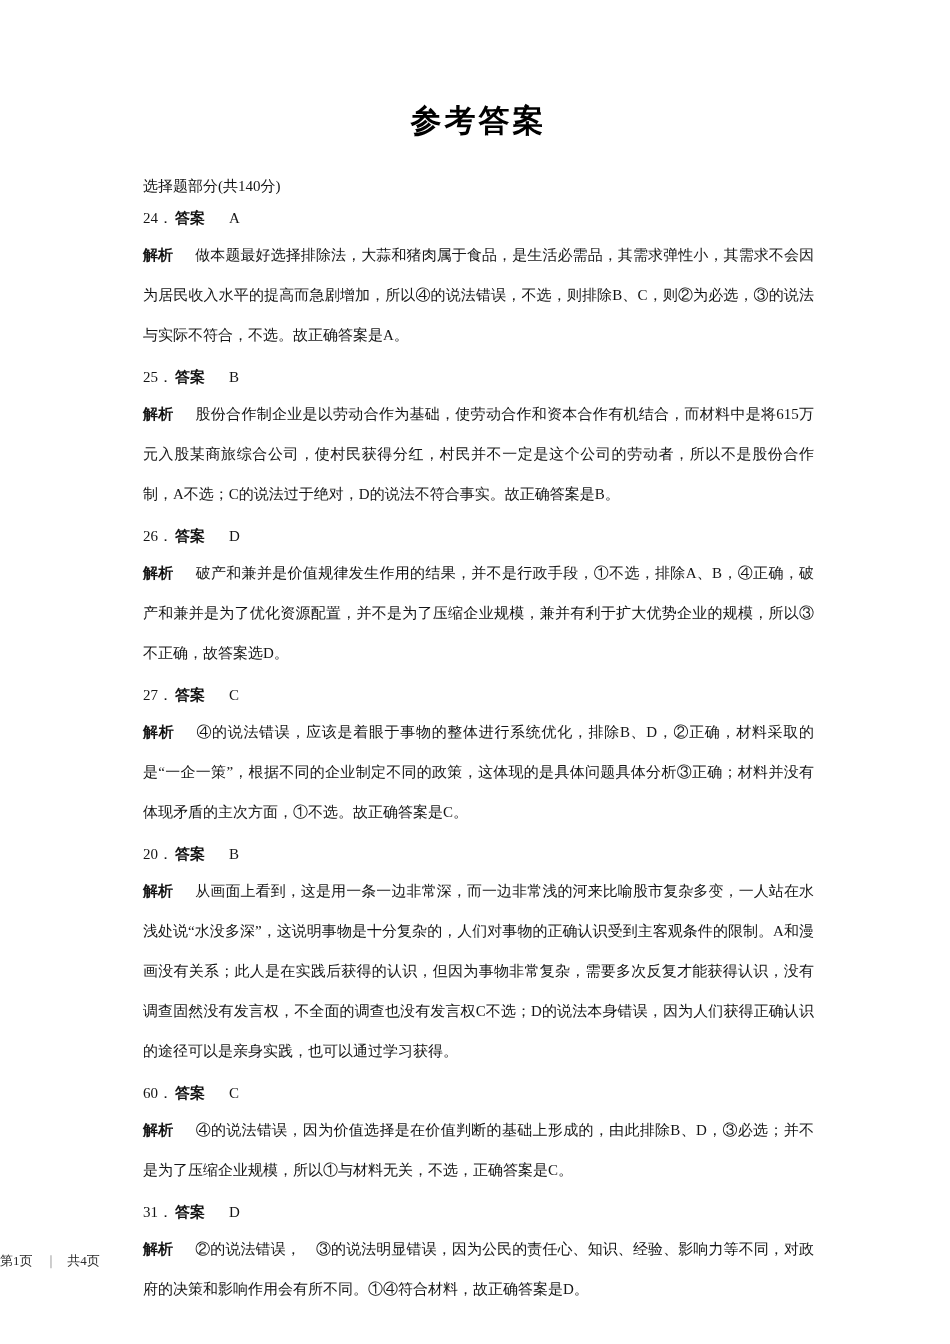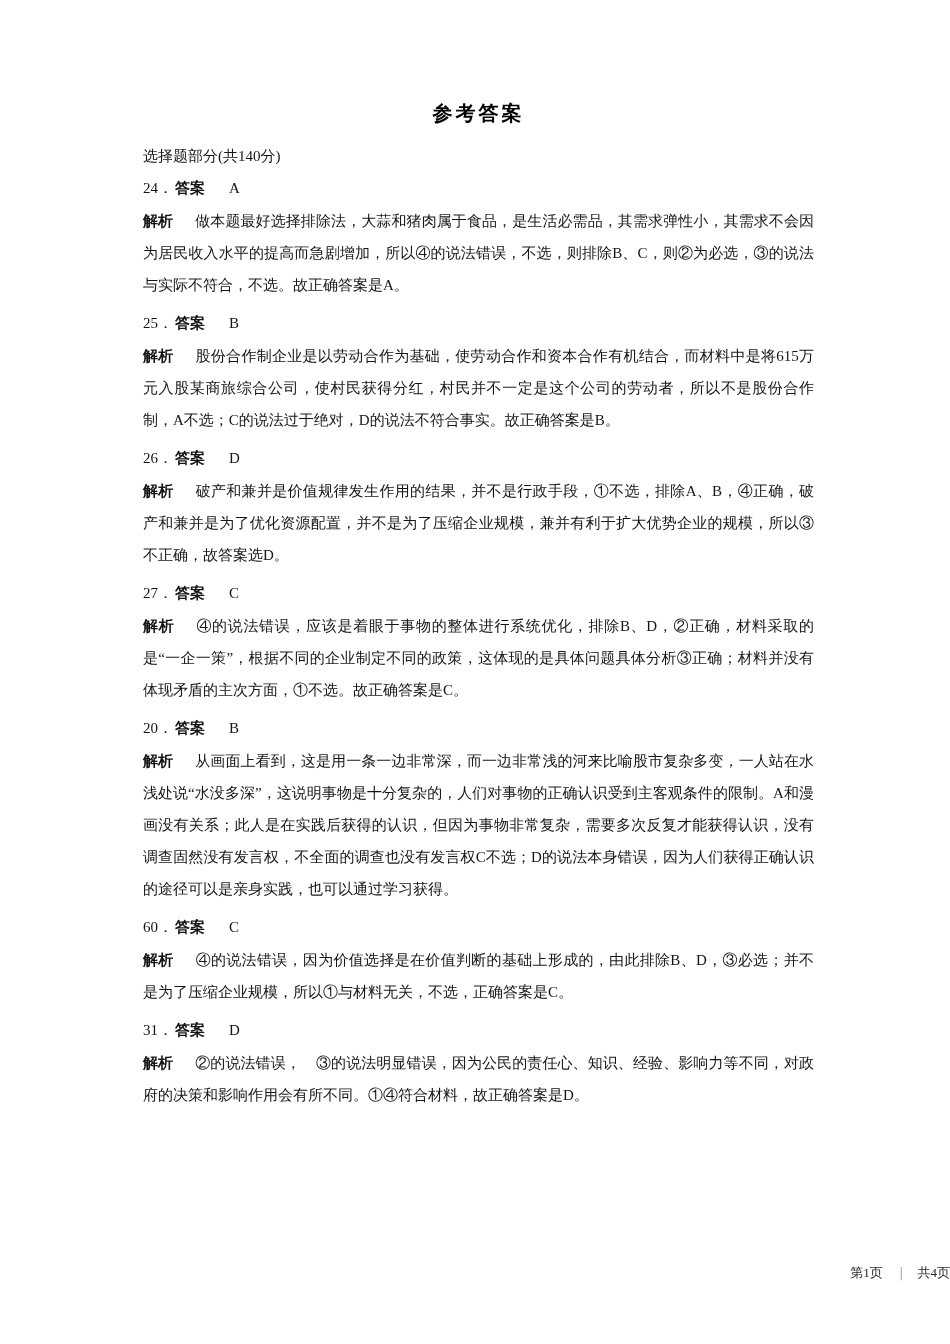--- a/index.html
+++ b/index.html
@@ -10,55 +10,55 @@
     position: relative;
     overflow: hidden;
     font-family: "Liberation Serif", "DejaVu Serif", serif;
     color: #151515;
   }
   .page {
     padding: 100px 136px 0 143px;
   }
   .doc-title {
     text-align: center;
-    font-size: 20px;
+    font-size: 31px;
     font-weight: 700;
     letter-spacing: 3px;
     color: #000;
-    margin: 0 0 20px 0;
+    margin: 0 0 35px 0;
   }
   .section-header {
     font-size: 15px;
     margin: 0 0 6px 0;
   }
   .answer-line {
     font-size: 15px;
     margin: 13px 0 7px 0;
     font-family: Liberation Serif, serif;
   }
   .answer-label {
     font-weight: 700;
     margin: 0 24px 0 2px;
   }
   .analysis {
     font-size: 15px;
-    line-height: 32px;
+    line-height: 40px;
     text-align: justify;
     color: #151515;
   }
   .analysis-label {
     font-weight: 700;
     padding-right: 22px;
   }
   .footer {
     position: absolute;
     left: 0;
     right: 0;
-    bottom: 62px;
-    text-align: right;
+    bottom: 74px;
+    text-align: left;
     font-size: 13px;
     color: #2b2b2b;
   }
   .footer .sep {
     margin: 0 10px 0 12px;
     color: #8a8a8a;
   }
 </style>
 </head>
 <body>

